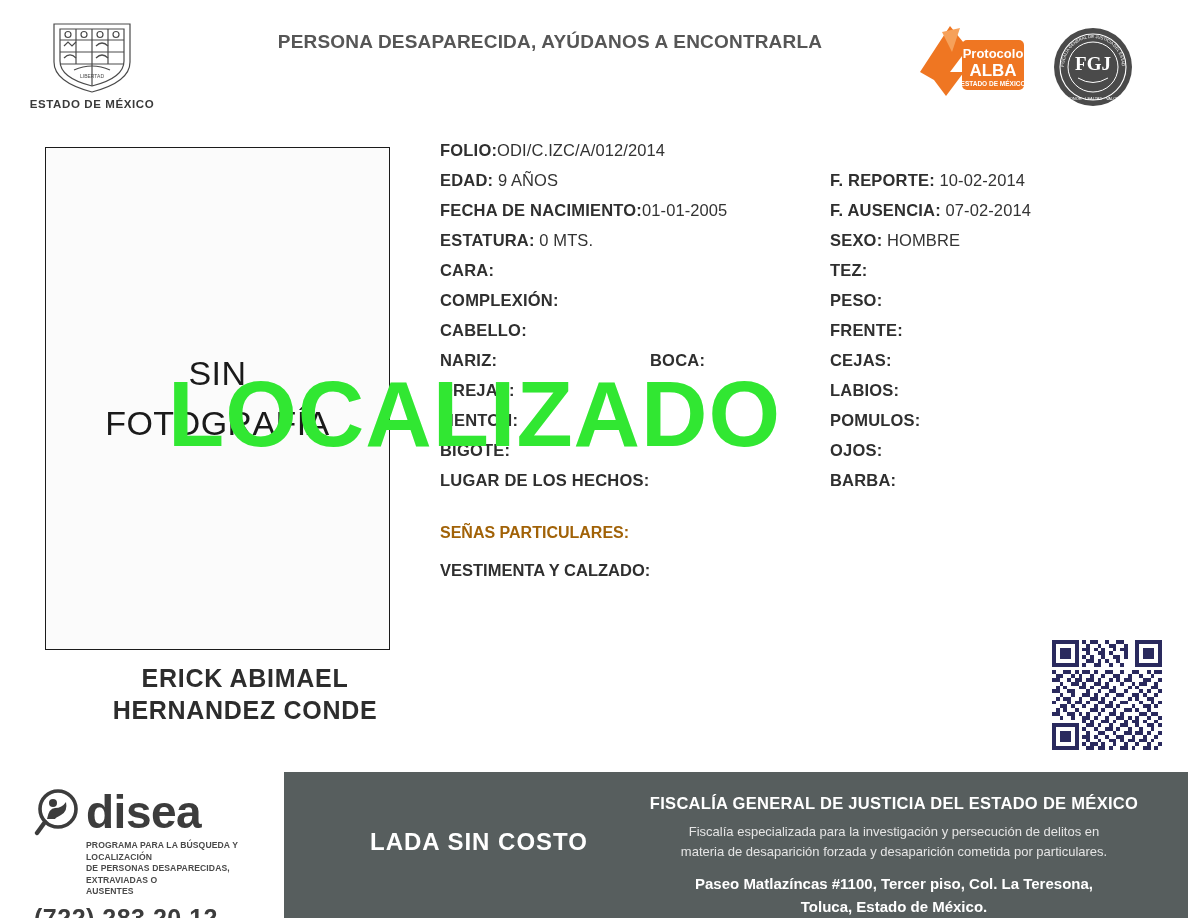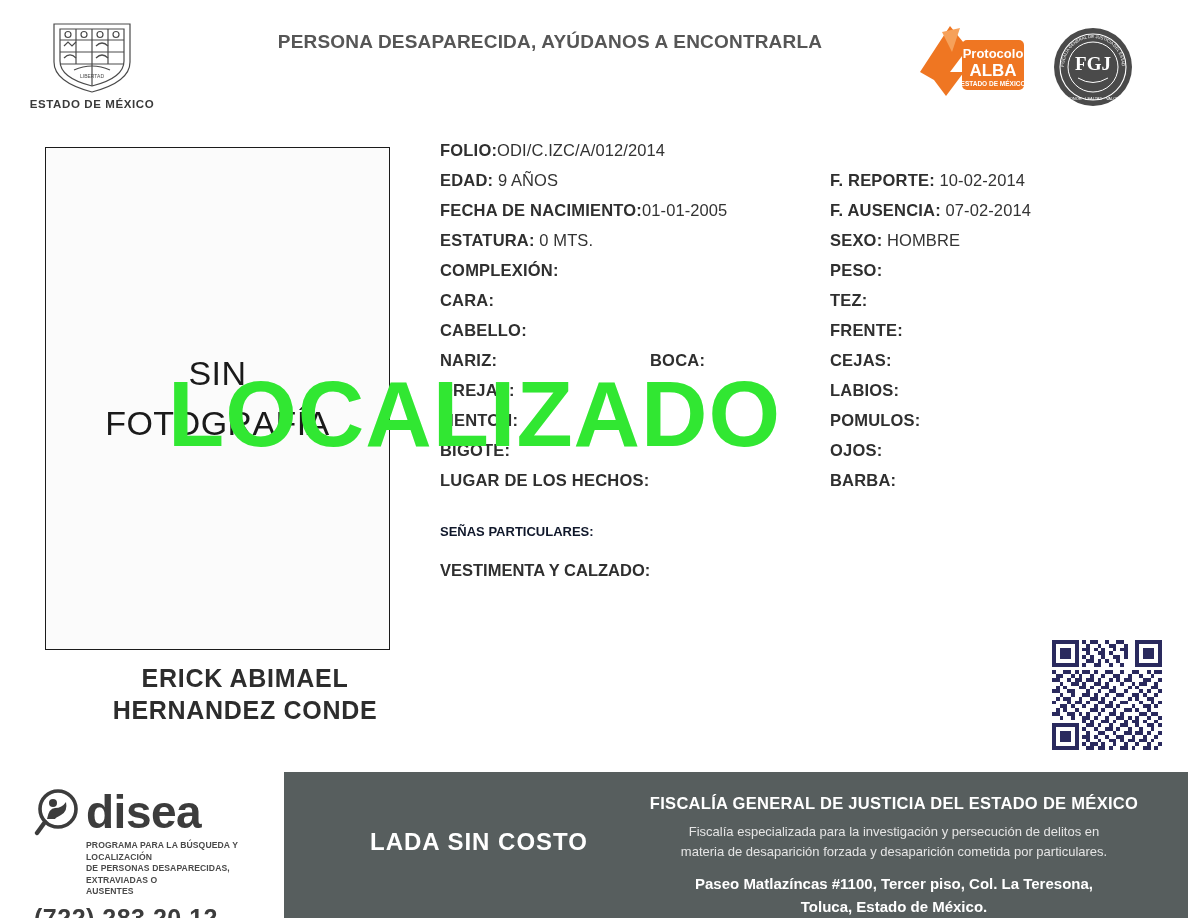--- a/index.html
+++ b/index.html
@@ -130,21 +130,21 @@
   }
   .val {
     font-weight: normal;
     color: #333;
     letter-spacing: 0.1px;
   }
   .col-l { left: 0; }
   .col-m { left: 210px; }
   .col-r { left: 390px; }
 
-  .extra-1 { position: absolute; left: 440px; top: 524px; font-size: 13px; font-weight: bold; color: #0f172a; }
+  .extra-1 { position: absolute; left: 440px; top: 524px; font-size: 16px; font-weight: bold; color: #a16207; }
   .extra-2 { position: absolute; left: 440px; top: 561px; font-size: 16.5px; font-weight: bold; color: #2f2f2f; }
 
   
   .stamp {
     position: absolute;
     left: 168px; top: 368px;
     font-size: 92px;
     font-weight: bold;
     color: #31e732;
     letter-spacing: 1px;
@@ -335,27 +335,27 @@
       <div class="fld col-l"><span class="lbl">FECHA DE NACIMIENTO:</span><span class="val">01-01-2005</span></div>
       <div class="fld col-r"><span class="lbl">F. AUSENCIA:</span><span class="val"> 07-02-2014</span></div>
     </div>
 
     <div class="row">
       <div class="fld col-l"><span class="lbl">ESTATURA:</span><span class="val"> 0 MTS.</span></div>
       <div class="fld col-r"><span class="lbl">SEXO:</span><span class="val"> HOMBRE</span></div>
     </div>
 
     <div class="row">
+      <div class="fld col-l"><span class="lbl">CARA:</span><span class="val"></span></div>
+      <div class="fld col-r"><span class="lbl">TEZ:</span><span class="val"></span></div>
+    </div>
+
+    <div class="row">
       <div class="fld col-l"><span class="lbl">COMPLEXIÓN:</span><span class="val"></span></div>
       <div class="fld col-r"><span class="lbl">PESO:</span><span class="val"></span></div>
-    </div>
-
-    <div class="row">
-      <div class="fld col-l"><span class="lbl">CARA:</span><span class="val"></span></div>
-      <div class="fld col-r"><span class="lbl">TEZ:</span><span class="val"></span></div>
     </div>
 
     <div class="row">
       <div class="fld col-l"><span class="lbl">CABELLO:</span><span class="val"></span></div>
       <div class="fld col-r"><span class="lbl">FRENTE:</span><span class="val"></span></div>
     </div>
 
     <div class="row">
       <div class="fld col-l"><span class="lbl">NARIZ:</span><span class="val"></span></div>
       <div class="fld col-m"><span class="lbl">BOCA:</span></div>

